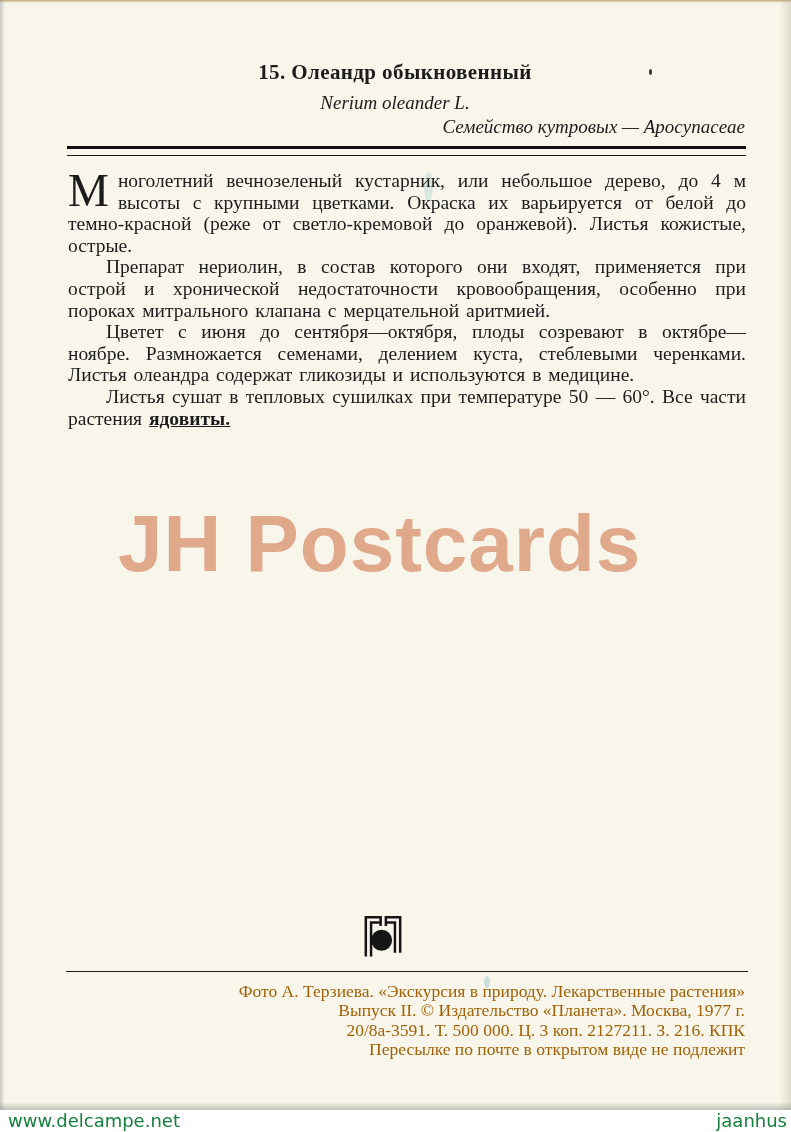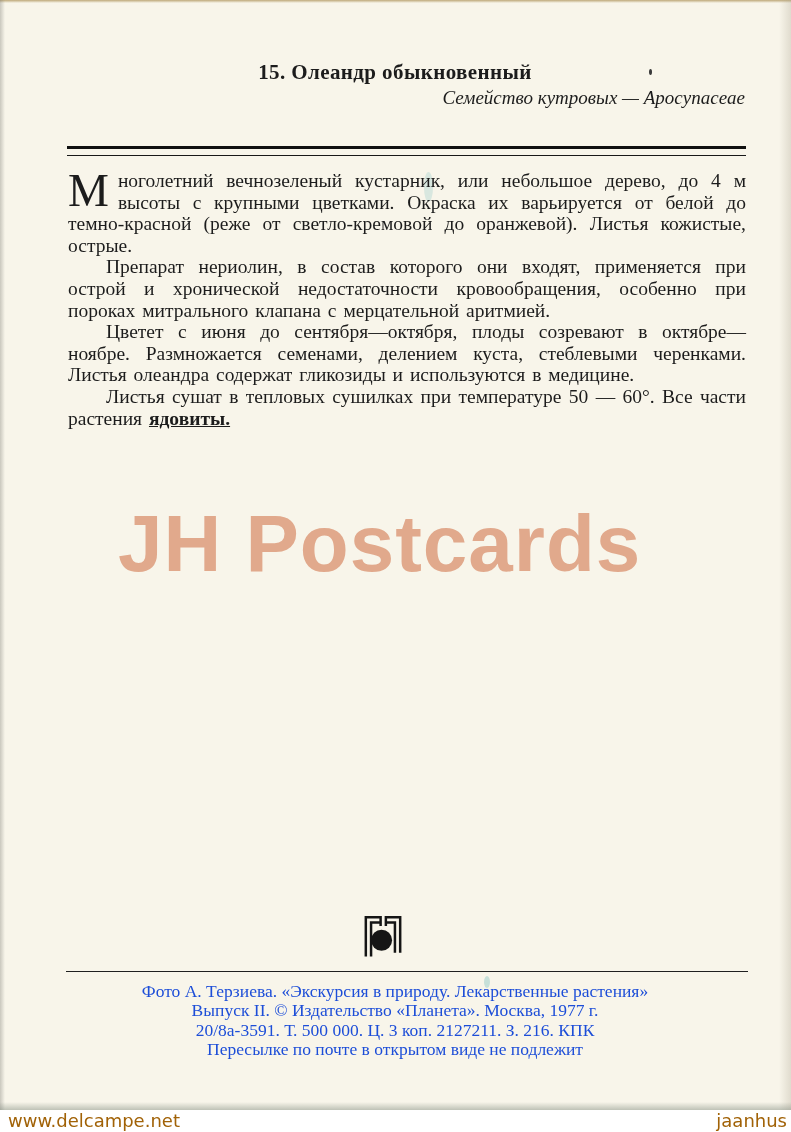--- a/index.html
+++ b/index.html
@@ -44,54 +44,55 @@
     float:left;font-size:46px;line-height:38px;padding:2px 9px 0 0;
   }
   .poison{font-weight:bold;text-decoration:underline;}
 
   .logo{position:absolute;left:362px;top:912px;width:42px;height:45px;z-index:2;}
 
   .rule-single{position:absolute;left:66px;top:971px;width:682px;
     border-top:1.6px solid #202020;z-index:2;}
 
   .imprint{
-    position:absolute;left:45px;top:982px;width:700px;text-align:center;z-index:2;
-    font-size:17.5px;line-height:19.3px;color:#1d4ed8;
+    position:absolute;left:45px;top:982px;width:700px;text-align:right;z-index:2;
+    font-size:17.5px;line-height:19.3px;color:#a16207;
   }
 
   .speck{position:absolute;left:649px;top:69px;width:3px;height:6px;
     background:#3a3a3a;border-radius:50%;z-index:3;}
   .smudge-a{position:absolute;left:424px;top:172px;width:9px;height:30px;
     background:rgba(120,190,190,.25);border-radius:50%;z-index:0;}
   .smudge-b{position:absolute;left:484px;top:976px;width:6px;height:12px;
     background:rgba(110,185,185,.35);border-radius:50%;z-index:0;}
 
   .scan-footer{
     position:absolute;left:0;top:1110px;width:791px;height:22px;background:#ffffff;
-    font-family:"DejaVu Sans","Liberation Sans",sans-serif;font-size:18px;color:#a16207;
+    font-family:"DejaVu Sans","Liberation Sans",sans-serif;font-size:18px;color:#15803d;
   }
   .site{position:absolute;left:8px;top:0px;}
   .seller{position:absolute;right:4px;top:0px;}
 </style>
 </head>
 <body>
 
 <div class="page">
 
   <div class="card">
     <div class="edge-top"></div>
     <div class="edge-left"></div>
     <div class="edge-right"></div>
 
     <div class="smudge-a"></div>
     <div class="smudge-b"></div>
     <div class="speck"></div>
 
     <div class="header">
       <div class="title">15. Олеандр обыкновенный</div>
+      <div class="latin">Nerium oleander L.</div>
       <div class="family">Семейство кутровых — Apocynaceae</div>
     </div>
 
     <div class="rule-double"></div>
 
     <div class="watermark">JH Postcards</div>
 
     <div class="body-text">
       <p><span class="dropcap">М</span><span>ноголетний вечнозеленый кустарник, или небольшое дерево, до 4 м высоты с крупными цветками. Окраска их варьируется от белой до темно-красной (реже от светло-кремовой до оранжевой). Листья кожистые, острые.</span></p>
       <p class="ind">Препарат нериолин, в состав которого они входят, применяется при острой и хронической недостаточности кровообращения, особенно при пороках митрального клапана с мерцательной аритмией.</p>

